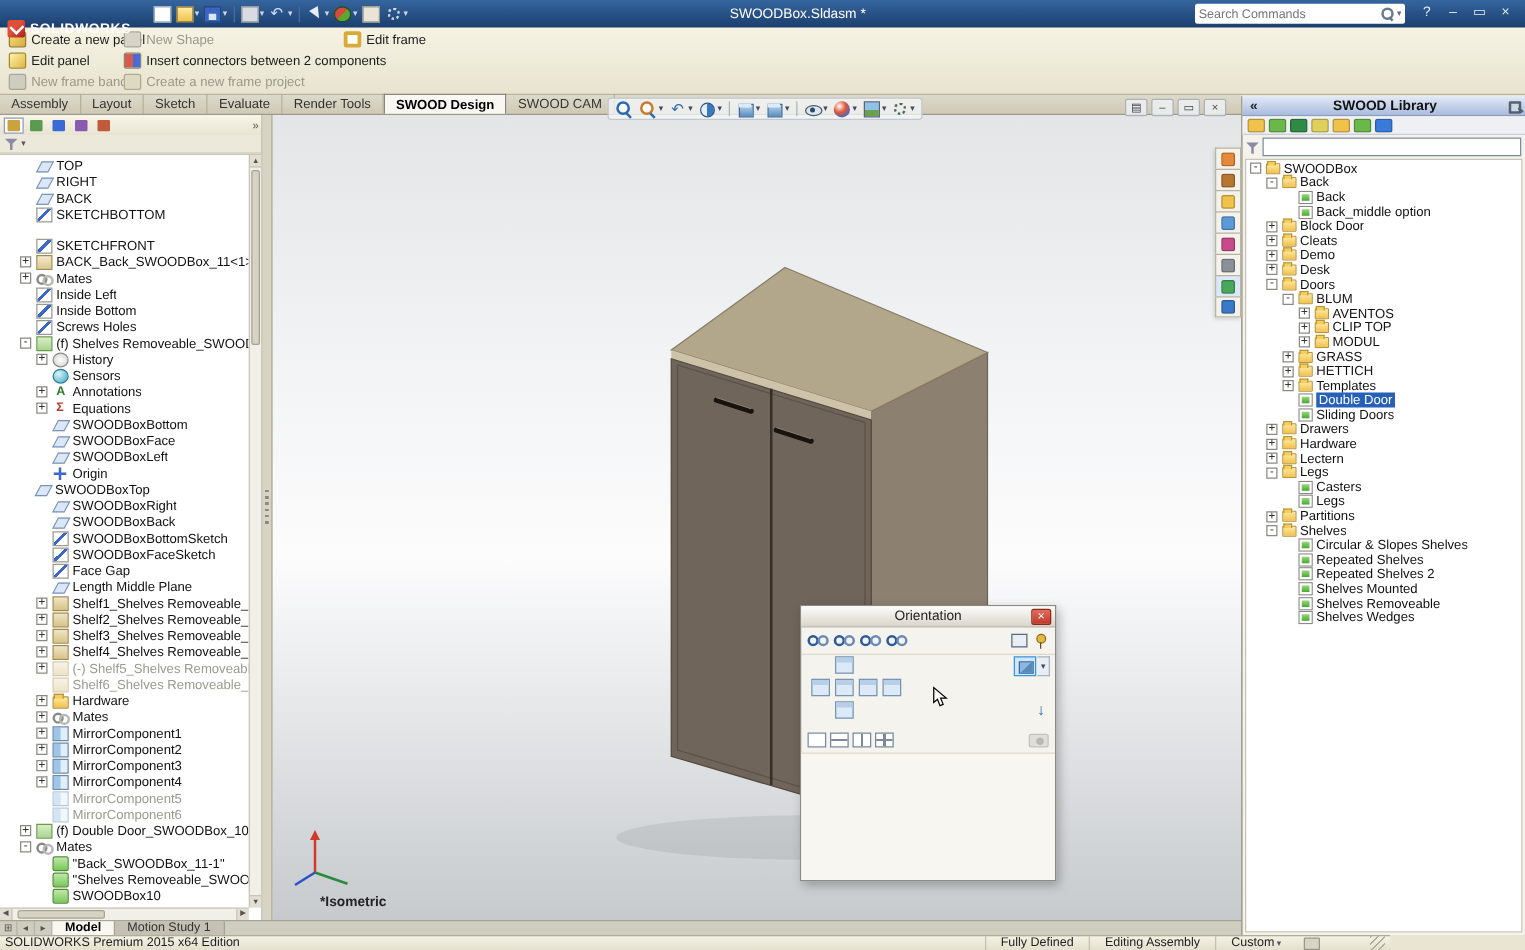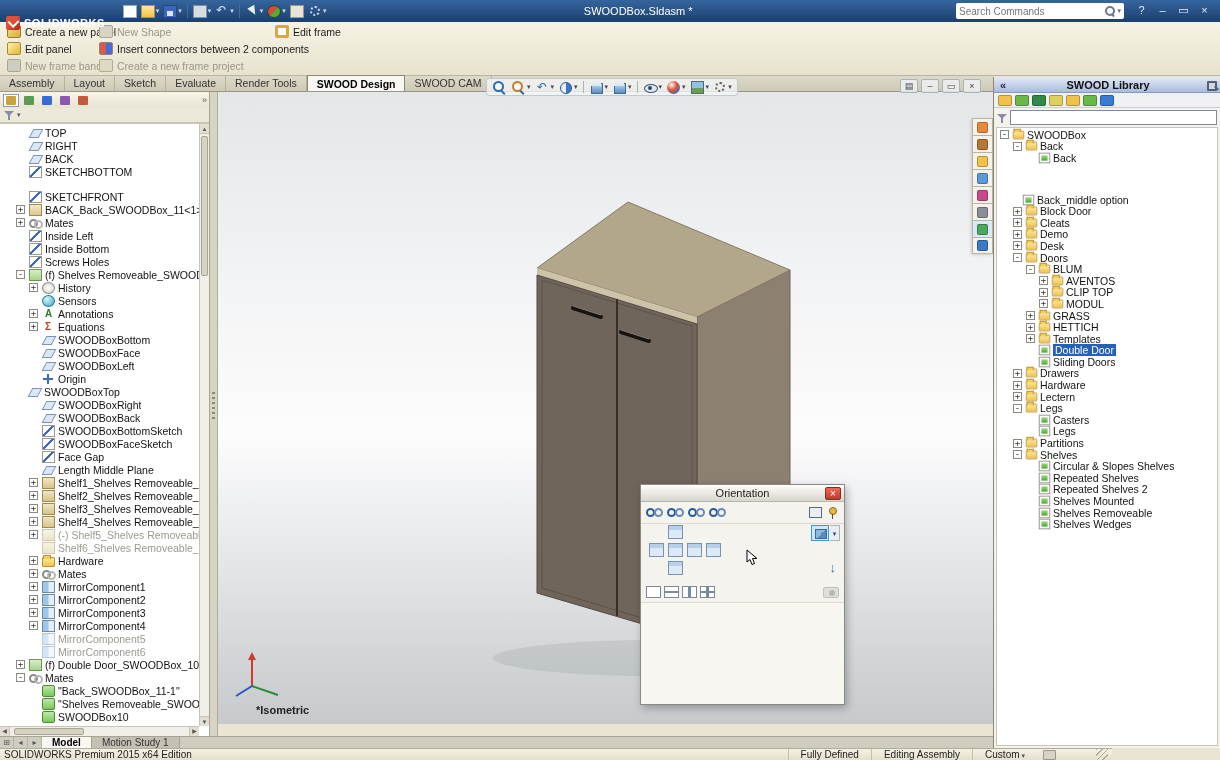--- a/index.html
+++ b/index.html
@@ -76,21 +76,21 @@
 .hi-cube { }
 .hi-cube::before { content:""; position:absolute; left:2px; top:3px; width:10px; height:9px; background:linear-gradient(#bcd6ee,#5a8ec0); border:1px solid #3a6a9a; }
 .hi-cube::after { content:""; position:absolute; left:2px; top:3px; width:10px; height:3px; background:#dcebf8; }
 .hi-eye::before { content:""; position:absolute; left:1px; top:4px; width:12px; height:7px; border:1px solid #445566; border-radius:50%; background:#dbe6f0; }
 .hi-eye::after { content:""; position:absolute; left:5px; top:6px; width:4px; height:4px; border-radius:50%; background:#2a4a6a; }
 .hi-ball { border-radius:50%; background:radial-gradient(circle at 35% 30%,#fff,#e05a3a 40%,#3a66c0 80%); width:13px; height:13px; margin:1px; }
 .hi-scene { background:linear-gradient(#8ec2ea 55%,#6aa052 55%); border:1px solid #556677; width:13px; height:13px; margin:1px; }
 .hi-gear { border-radius:50%; border:2px dotted #566; width:10px; height:10px; margin:2px; }
 
 
-#viewport { position:absolute; left:218px; top:80px; width:775px; height:644px; background:linear-gradient(180deg,#e3e5e7 0%,#f2f3f4 30%,#fcfcfd 55%,#c6cacd 100%); overflow:hidden;text-align:right; }
+#viewport { position:absolute; left:218px; top:92px; width:775px; height:644px; background:linear-gradient(180deg,#e3e5e7 0%,#f2f3f4 30%,#fcfcfd 55%,#c6cacd 100%); overflow:hidden;text-align:right; }
 #view-label { position:absolute; left:38px; bottom:8px; font-size:11px; font-weight:bold; color:#222; }
 #triad { position:absolute; left:14px; bottom:26px; }
 #vp-winctrls { position:absolute; left:900px; top:79px; display:flex; gap:3px; z-index:12; }
 .vwb { width:18px; height:14px; background:rgba(240,242,244,.8); border:1px solid #aab2ba; border-radius:2px; font-size:9px; line-height:12px; text-align:center; color:#445; }
 
 
 #leftpanel { position:absolute; left:0; top:92px; width:210px; height:644px; background:#f2f0e6; border-right:1px solid #a8a494; display:flex; flex-direction:column; }
 #lp-tabs { height:16px; display:flex; align-items:center; padding:1px 3px; gap:2px; background:linear-gradient(#f8f5e8,#e8e4d2); flex:none; }
 .lpt { width:16px; height:13px; border:1px solid transparent; display:flex; align-items:center; justify-content:center; }
 .lpt.active { background:#fff; border-color:#8a9ab8; }
@@ -694,21 +694,21 @@
       <div class="trow" style="padding-left: 16px;">
         <span class="texp">-</span>
         <span class="ticon ticon-folder"></span>
         <span class="tlabel">Back</span>
       </div>
       <div class="trow" style="padding-left: 29px;">
         <span class="texp none"></span>
         <span class="ticon ticon-doc"></span>
         <span class="tlabel">Back</span>
       </div>
-      <div class="trow" style="padding-left: 13px; margin-top: 30px;">
+      <div class="trow" style="padding-left: 29px;">
         <span class="texp none"></span>
         <span class="ticon ticon-doc"></span>
         <span class="tlabel">Back_middle option</span>
       </div>
       <div class="trow" style="padding-left: 16px;">
         <span class="texp">+</span>
         <span class="ticon ticon-folder"></span>
         <span class="tlabel">Block Door</span>
       </div>
       <div class="trow" style="padding-left: 16px;">

